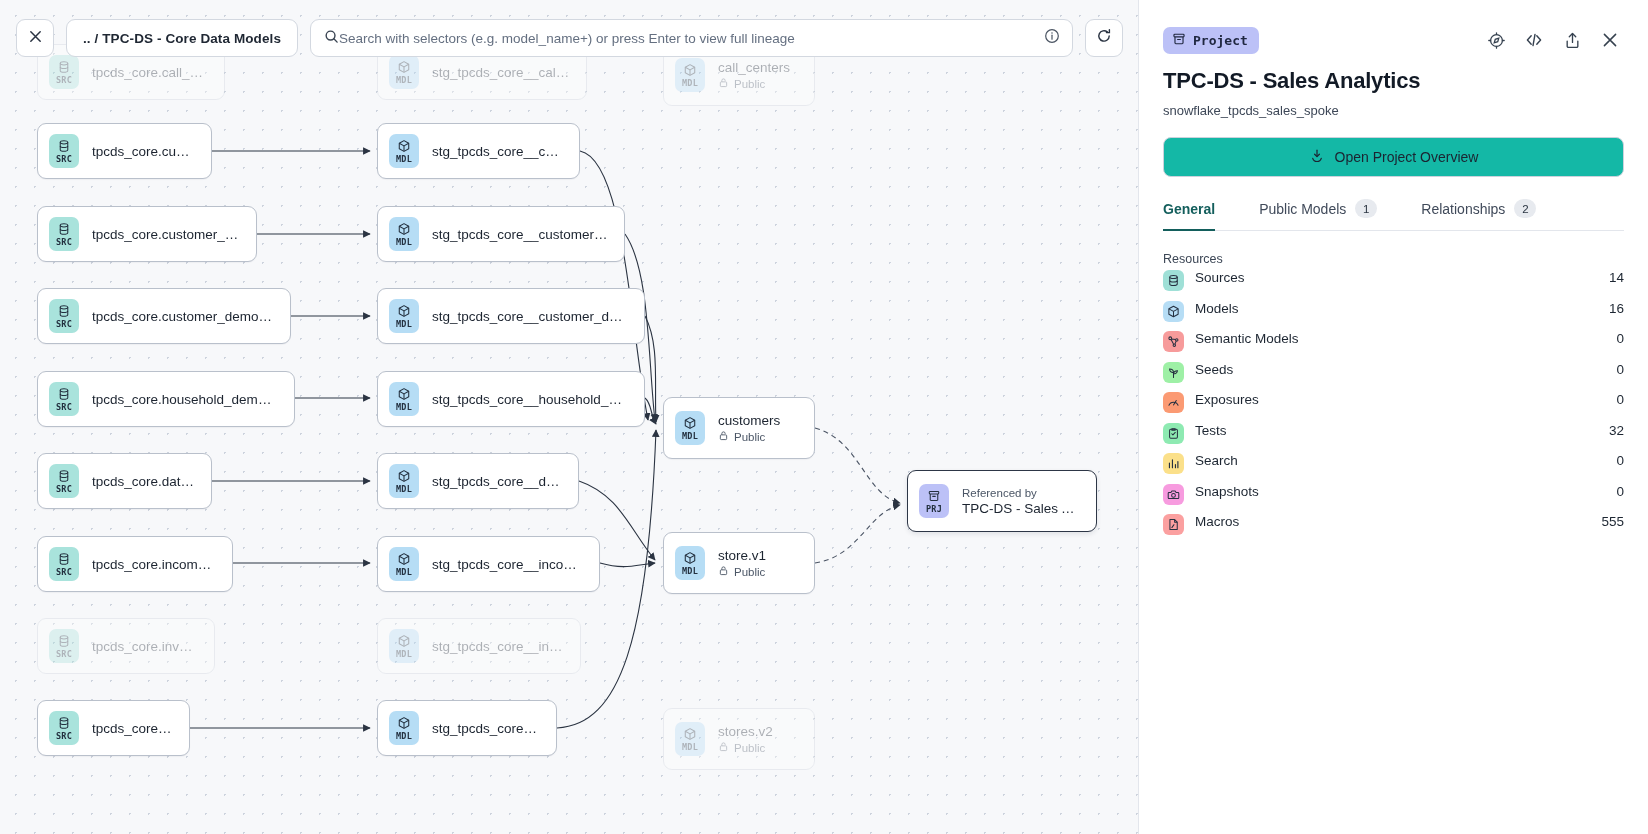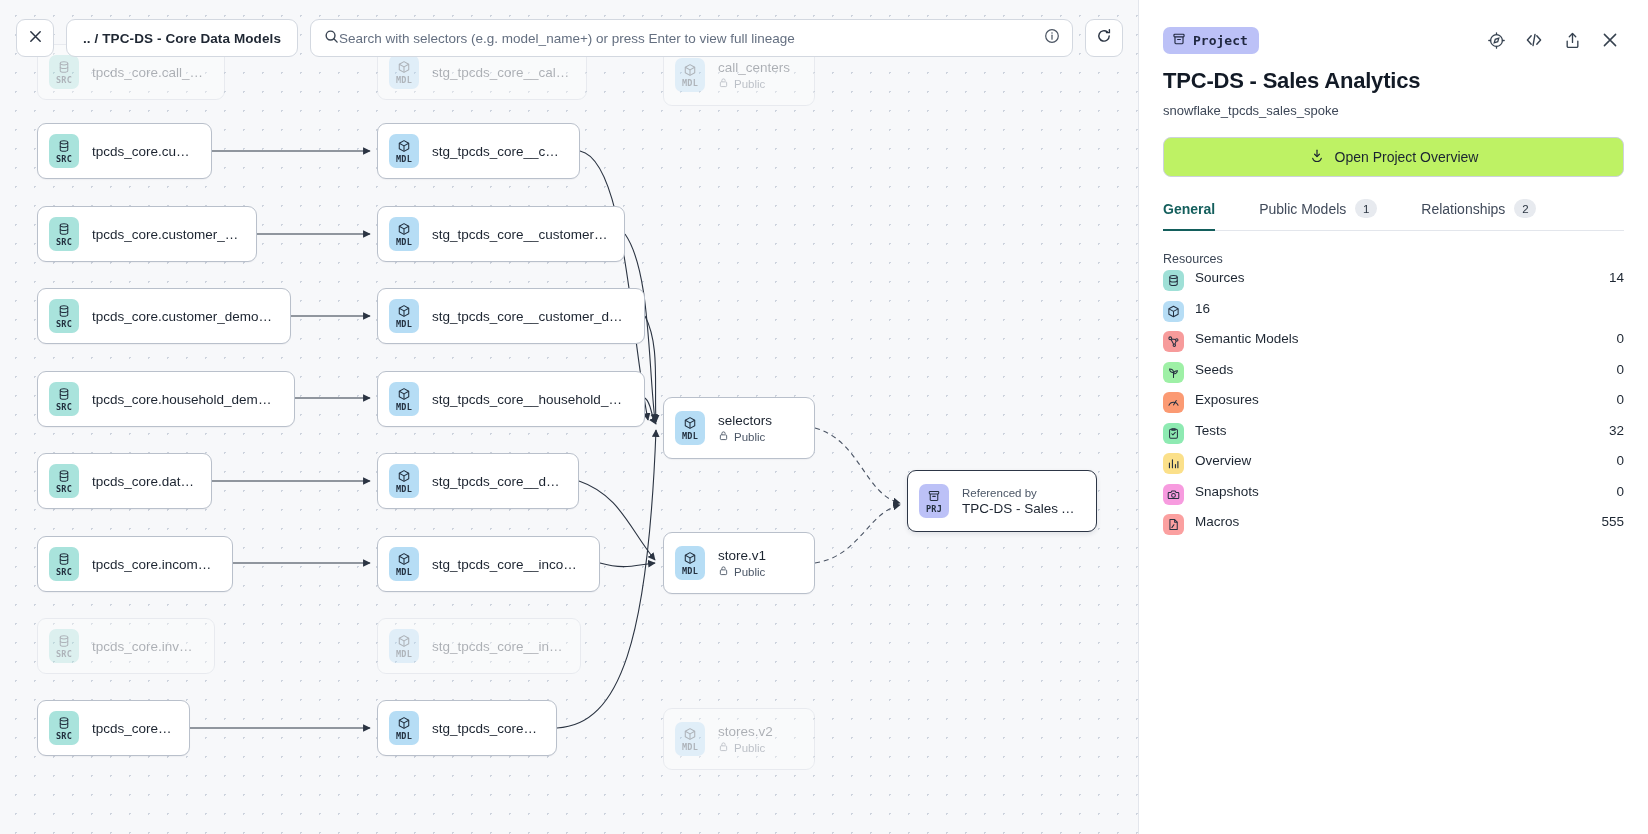--- a/index.html
+++ b/index.html
@@ -163,21 +163,21 @@
   }
   .panel-title {
     font-size: 22px; font-weight: 700; color: #121a26;
     margin-top: 12px; letter-spacing: -.2px;
   }
   .panel-subtitle { font-size: 13px; color: #3d4757; margin-top: 9px; }
   .overview-btn {
     margin-top: 19px;
     height: 40px; width: 100%;
     border: 1px solid #ccd2dc; border-radius: 8px;
-    background: #bef264;
+    background: #14b8a6;
     display: flex; align-items: center; justify-content: center;
     gap: 10px;
     font-size: 14px; color: #1b2431;
     cursor: pointer;
   }
   .tabs {
     margin-top: 22px;
     display: flex; align-items: stretch;
     border-bottom: 1px solid #e3e6ec;
     gap: 0px;
@@ -547,21 +547,21 @@
         <div class="node tall" style="left: 663px; top: 397px; width: 152px;">
           <div class="badge mdl">
             <span class="glyph"><svg width="14" height="14" viewBox="0 0 16 16" fill="none" stroke="currentColor" stroke-width="1.2" stroke-linejoin="round">
                 <path d="M8 1.9 L13.4 4.9 L13.4 11.1 L8 14.1 L2.6 11.1 L2.6 4.9 Z"></path>
                 <path d="M2.6 4.9 L8 7.9 L13.4 4.9"></path>
                 <path d="M8 7.9 L8 14.1"></path>
               </svg></span>
             <span class="code">MDL</span>
           </div>
           <div class="node-text">
-            <div class="node-label">selectors</div>
+            <div class="node-label">customers</div>
             <div class="node-sub">
               <span><svg width="11" height="11" viewBox="0 0 14 14" fill="none" stroke="currentColor" stroke-width="1.15">
                   <rect x="3" y="6.2" width="8" height="6" rx="1.1"></rect>
                   <path d="M4.9 6.2 L4.9 4.5 A2.1 2.1 0 0 1 9.1 4.5 L9.1 5"></path>
                 </svg></span>
               <span>Public</span>
             </div>
           </div>
         </div>
         <div class="node tall" style="left: 663px; top: 532px; width: 152px;">
@@ -705,20 +705,21 @@
           <span class="res-count">14</span>
         </div>
         <div class="res-row">
           <span class="res-icon" style="background:#b6ddf5">
             <svg width="13" height="13" viewBox="0 0 16 16" fill="none" stroke="currentColor" stroke-width="1.25" stroke-linejoin="round">
               <path d="M8 1.6 L13.7 4.7 L13.7 11.3 L8 14.4 L2.3 11.3 L2.3 4.7 Z"></path>
               <path d="M2.3 4.7 L8 7.9 L13.7 4.7"></path>
               <path d="M8 7.9 L8 14.4"></path>
             </svg>
           </span>
+          <span class="res-name">Models</span>
           <span class="res-count">16</span>
         </div>
         <div class="res-row">
           <span class="res-icon" style="background:#f79b9b">
             <svg width="13" height="13" viewBox="0 0 16 16" fill="none" stroke="currentColor" stroke-width="1.25">
               <circle cx="4" cy="4" r="1.7"></circle>
               <circle cx="12" cy="6" r="1.5"></circle>
               <circle cx="9" cy="12.5" r="1.5"></circle>
               <path d="M5.4 5 L10.6 5.6 M5 5.6 L8 11.1 M11.4 7.3 L9.8 11.2"></path>
             </svg>
@@ -757,21 +758,21 @@
           </span>
           <span class="res-name">Tests</span>
           <span class="res-count">32</span>
         </div>
         <div class="res-row">
           <span class="res-icon" style="background:#fbe08a">
             <svg width="13" height="13" viewBox="0 0 16 16" fill="none" stroke="currentColor" stroke-width="1.4" stroke-linecap="round">
               <path d="M3 13.2 L3 7.4 M6.7 13.2 L6.7 3.4 M10.4 13.2 L10.4 9.2 M13.4 13.2 L13.4 5.6"></path>
             </svg>
           </span>
-          <span class="res-name">Overview</span>
+          <span class="res-name">Search</span>
           <span class="res-count">0</span>
         </div>
         <div class="res-row">
           <span class="res-icon" style="background:#f79bdf">
             <svg width="13" height="13" viewBox="0 0 16 16" fill="none" stroke="currentColor" stroke-width="1.25" stroke-linejoin="round">
               <path d="M2.4 5.5 L4.8 5.5 L6 3.6 L10 3.6 L11.2 5.5 L13.6 5.5 A.9 .9 0 0 1 14.5 6.4 L14.5 12 A.9 .9 0 0 1 13.6 12.9 L2.4 12.9 A.9 .9 0 0 1 1.5 12 L1.5 6.4 A.9 .9 0 0 1 2.4 5.5 Z"></path>
               <circle cx="8" cy="9.1" r="2.3"></circle>
             </svg>
           </span>
           <span class="res-name">Snapshots</span>

